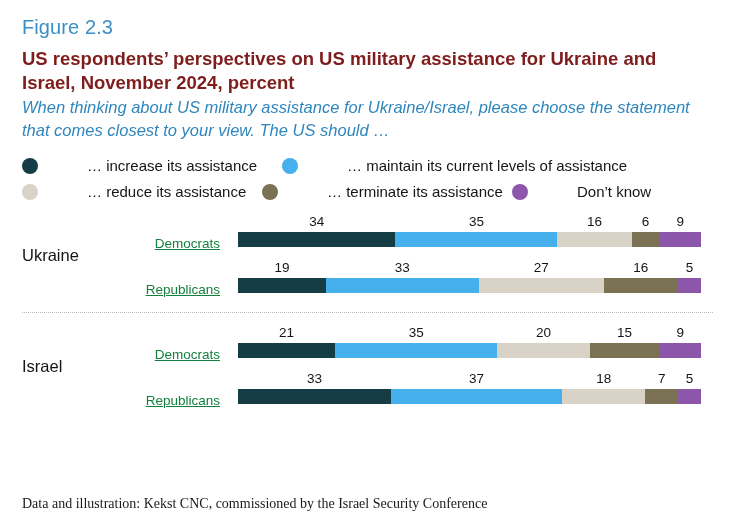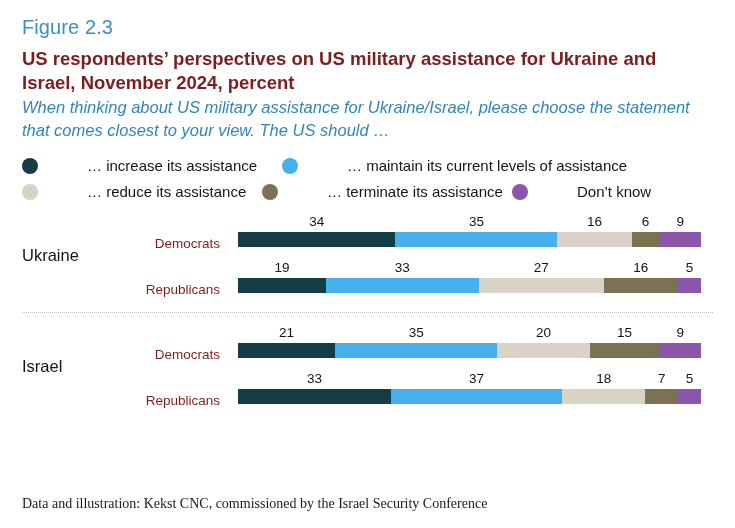--- a/index.html
+++ b/index.html
@@ -96,22 +96,23 @@
   .bar-row {
     position: relative;
     height: 46px;
   }
   .row-label {
     position: absolute;
     left: 0;
     width: 198px;
     text-align: right;
     font-size: 13.5px;
-    color: #7f1d1d;
+    color: #15803d;
     top: 26px;
+    text-decoration: underline;
   }
   .bar-wrap {
     position: absolute;
     left: 216px;
     right: 12px;
     top: 22px;
     height: 15px;
   }
   .seg {
     position: absolute;

